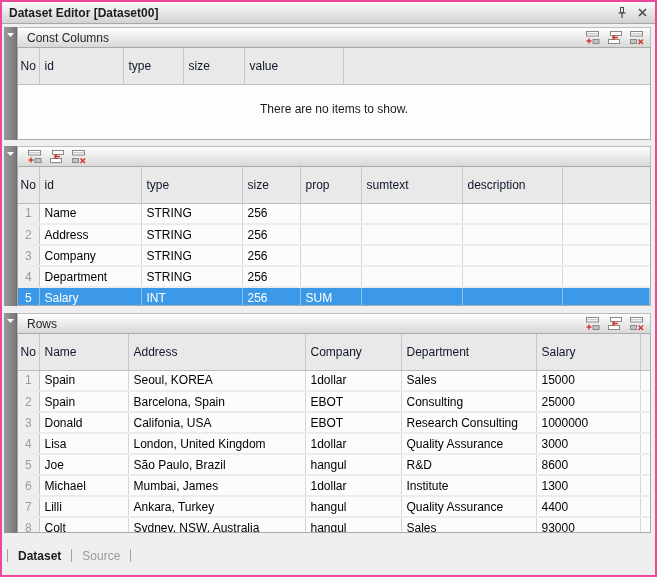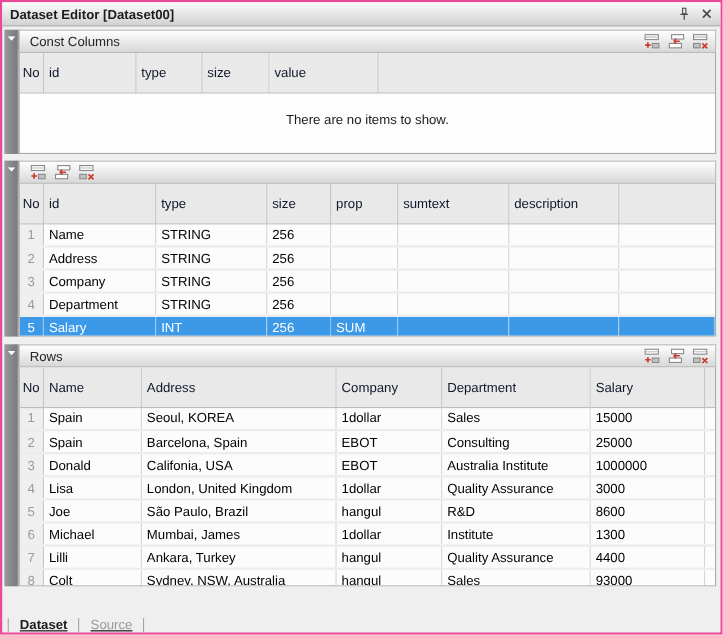--- a/index.html
+++ b/index.html
@@ -66,21 +66,21 @@
   th.no-col, td.no-col { text-align:center; padding:0 2px; }
   td.no-col { background:#efefef; color:#9b9b9b; border-right:1px solid #c6c6c6; }
   th.filler, td.filler { border-right:none; }
   tr.selected td, tr.selected td.no-col {
     background:var(--selection-bg,#3b99e8); color:var(--selection-text,#fff);
     border-right:1px solid #8cc4f0;
     border-top:1px solid #2b7fd0; border-bottom:2px solid #2b7fd0;
   }
   .empty-msg { text-align:center; padding-top:17px; color:#1a1a1a; }
 
-  .tabbar { flex:none; height:26px; display:flex; align-items:flex-end; padding-left:5px;text-decoration:underline; }
+  .tabbar { flex:none; height:26px; display:flex; align-items:flex-start; padding-left:5px; }
   .tab { padding:0 10px; color:#9a9a9a; cursor:default; }
   .tab.active { font-weight:bold; color:#1c1c1c; }
   .tab-div { width:1px; height:13px; background:#a3a3a3; }
 </style>
 </head>
 <body>
 
 <div class="window">
 
   <div class="titlebar">
@@ -358,21 +358,21 @@
                 <td>EBOT</td>
                 <td>Consulting</td>
                 <td>25000</td>
                 <td class="filler"></td>
               </tr>
               <tr>
                 <td class="no-col">3</td>
                 <td>Donald</td>
                 <td>Califonia, USA</td>
                 <td>EBOT</td>
-                <td>Australia Institute</td>
+                <td>Research Consulting</td>
                 <td>1000000</td>
                 <td class="filler"></td>
               </tr>
               <tr>
                 <td class="no-col">4</td>
                 <td>Lisa</td>
                 <td>London, United Kingdom</td>
                 <td>1dollar</td>
                 <td>Quality Assurance</td>
                 <td>3000</td>

